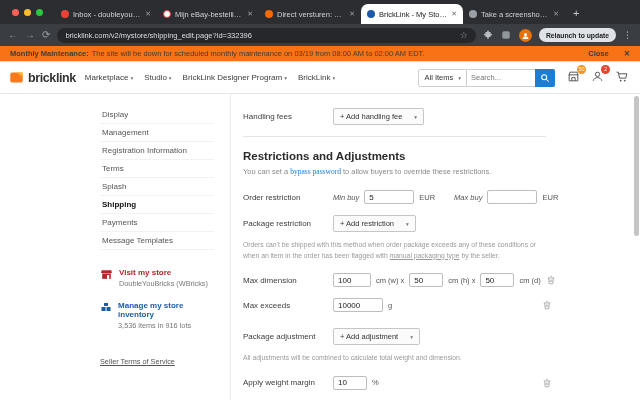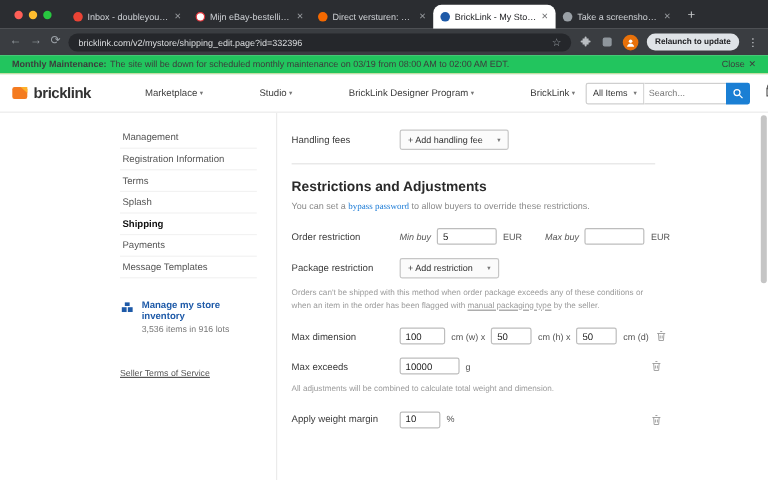--- a/index.html
+++ b/index.html
@@ -26,30 +26,30 @@
   .nav-ic { color: #9aa0a6; font-size: 10px; line-height: 1; }
   .urlpill { flex: 1; height: 15px; background: #25272b; border-radius: 8px; display: flex; align-items: center; padding: 0 8px; gap: 6px; }
   .url { flex: 1; color: #dcdee0; font-size: 7.5px; white-space: nowrap; overflow: hidden; }
   .star { color: #9aa0a6; font-size: 9px; }
   .ext { width: 11px; height: 11px; display: flex; align-items: center; justify-content: center; }
   .avatar { width: 13px; height: 13px; border-radius: 50%; background: #e8710a; display: flex; align-items: center; justify-content: center; }
   .relaunch { height: 14px; background: #dfe3e7; color: #202124; border-radius: 8px; font-size: 6.8px; font-weight: bold; display: flex; align-items: center; padding: 0 7px; white-space: nowrap; }
   .kebab { color: #cfd2d5; font-size: 9px; }
 
   
-  .banner { position: absolute; top: 46px; left: 0; right: 0; height: 16px; background: #22c55e; border-bottom: 1px solid #ebe3b6; display: flex; align-items: center; padding: 0 10px; font-size: 7.5px; color: #3c3c3c; }
+  .banner { position: absolute; top: 46px; left: 0; right: 0; height: 16px; background: #f97316; border-bottom: 1px solid #ebe3b6; display: flex; align-items: center; padding: 0 10px; font-size: 7.5px; color: #3c3c3c; }
   .banner b { margin-right: 3px; }
-  .banner-close { margin-left: auto; display: flex; align-items: center; gap: 3px; color: #3c3c3c; }
+  .banner-close { margin-left: auto; display: flex; align-items: center; gap: 15px; color: #3c3c3c; font-weight: bold; }
 
   
   .header { position: absolute; top: 62px; left: 0; right: 0; height: 32px; background: #fff; border-bottom: 1px solid #e8e8e8; display: flex; align-items: center; padding: 0 9px; gap: 9px; }
   .logo { display: flex; align-items: center; gap: 4px; }
   .logo-text { font-weight: bold; font-size: 12.5px; color: #333; letter-spacing: -0.4px; }
   .nav { display: flex; gap: 11px; font-size: 8px; color: #3c3c3c; }
-  .nav-item { display: flex; align-items: center; gap: 2px; white-space: nowrap; margin-left: 36px; }
+  .nav-item { display: flex; align-items: center; gap: 2px; white-space: nowrap; }
   .caret { font-size: 5.5px; color: #777; }
   .search { display: flex; align-items: center; margin-left: auto; height: 18px; }
   .scope { display: flex; align-items: center; gap: 5px; height: 18px; border: 1px solid #cfcfcf; border-radius: 2px 0 0 2px; font-size: 7.5px; color: #333; padding: 0 5px; background: #fff; white-space: nowrap; }
   .sinput { width: 68px; height: 18px; border: 1px solid #cfcfcf; border-left: none; border-right: none; font-size: 7.5px; padding: 0 4px; font-family: inherit; outline: none; }
   .sbtn { width: 20px; height: 18px; background: #1a7fd4; border: none; border-radius: 0 2px 2px 0; display: flex; align-items: center; justify-content: center; }
   .hicons { display: flex; gap: 11px; align-items: center; margin: 0 2px 0 3px; }
   .hicon { position: relative; }
   .badge { position: absolute; top: -4px; right: -6px; min-width: 9px; height: 9px; border-radius: 5px; font-size: 5.5px; color: #fff; display: flex; align-items: center; justify-content: center; padding: 0 1px; }
   .badge-store { background: #f7941e; }
   .badge-user { background: #e8442d; }
@@ -224,29 +224,41 @@
             <circle cx="9.5" cy="19.5" r="1.7" fill="#555"></circle>
             <circle cx="17" cy="19.5" r="1.7" fill="#555"></circle>
           </svg>
       </span>
     </div>
   </div>
 
   <div class="content">
 
     <div class="sidebar">
+      <div class="side-item">Display</div>
       <div class="side-item">Management</div>
       <div class="side-item">Registration Information</div>
       <div class="side-item">Terms</div>
       <div class="side-item">Splash</div>
       <div class="side-item active">Shipping</div>
       <div class="side-item">Payments</div>
       <div class="side-item">Message Templates</div>
 
       <div class="side-links">
+        <div class="slink">
+          <svg width="13" height="13" viewBox="0 0 24 24">
+              <path d="M3 4h18l1 5H2z" fill="#b3282d"></path>
+              <path d="M4 10h16v10H4z" fill="#b3282d"></path>
+              <rect x="13" y="13" width="4" height="7" fill="#fff"></rect>
+            </svg>
+          <div>
+            <div class="slink-label red-link">Visit my store</div>
+            <div class="slink-sub">DoubleYouBricks (WBricks)</div>
+          </div>
+        </div>
         <div class="slink">
           <svg width="13" height="13" viewBox="0 0 24 24">
               <rect x="3" y="11" width="8" height="8" fill="#1e5aa8"></rect>
               <rect x="13" y="11" width="8" height="8" fill="#1e5aa8"></rect>
               <rect x="8" y="3" width="8" height="6" fill="#1e5aa8"></rect>
             </svg>
           <div>
             <div class="slink-label blue-link">Manage my store inventory</div>
             <div class="slink-sub">3,536 items in 916 lots</div>
           </div>
@@ -313,20 +325,27 @@
         <span class="rlabel">Max exceeds</span>
         <input class="fld w50" value="10000" style="">
         <span class="unit">g</span>
         <span class="trash">
           <svg width="10" height="10" viewBox="0 0 24 24">
               <path d="M4 7h16M10 3h4M6.5 7l1 14h9l1-14M10 11v6m4-6v6" fill="none" stroke="#999" stroke-width="1.8"></path>
             </svg>
         </span>
       </div>
 
+      <div class="row mt">
+        <span class="rlabel">Package adjustment</span>
+        <span class="ddbtn">
+          <span>+ Add adjustment</span>
+          <span class="caret">▾</span>
+        </span>
+      </div>
 
       <div class="help">All adjustments will be combined to calculate total weight and dimension.</div>
 
       <div class="row">
         <span class="rlabel">Apply weight margin</span>
         <input class="fld w34" value="10" style="">
         <span class="unit">%</span>
         <span class="trash">
           <svg width="10" height="10" viewBox="0 0 24 24">
               <path d="M4 7h16M10 3h4M6.5 7l1 14h9l1-14M10 11v6m4-6v6" fill="none" stroke="#999" stroke-width="1.8"></path>

